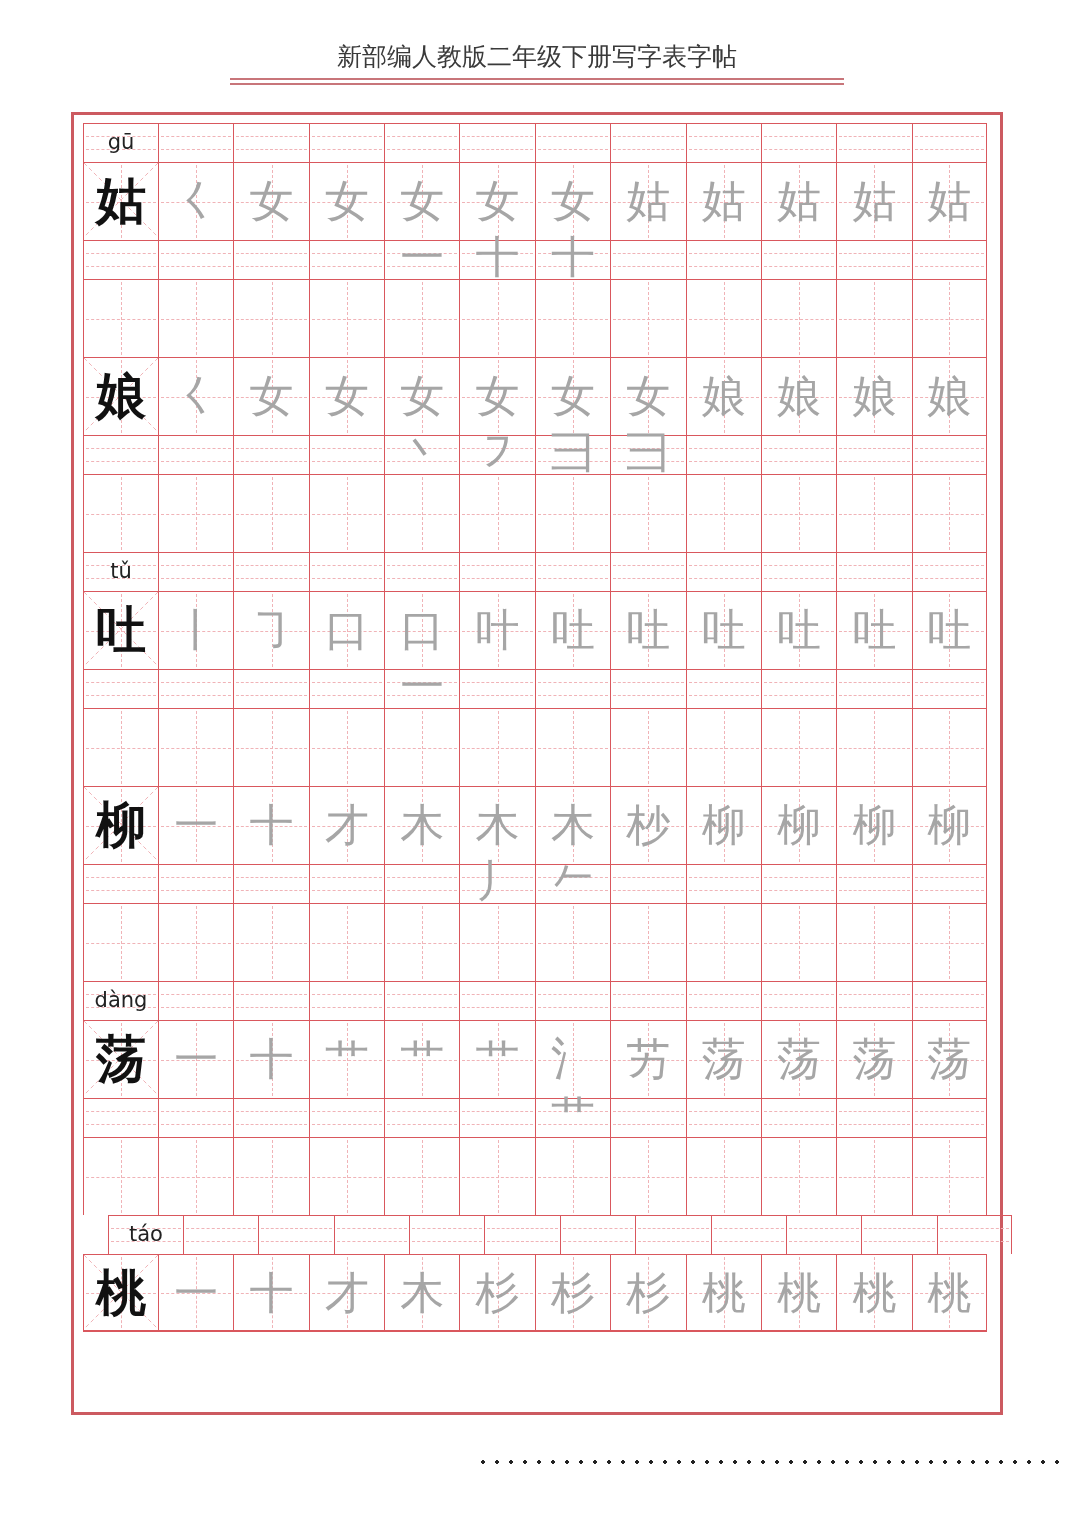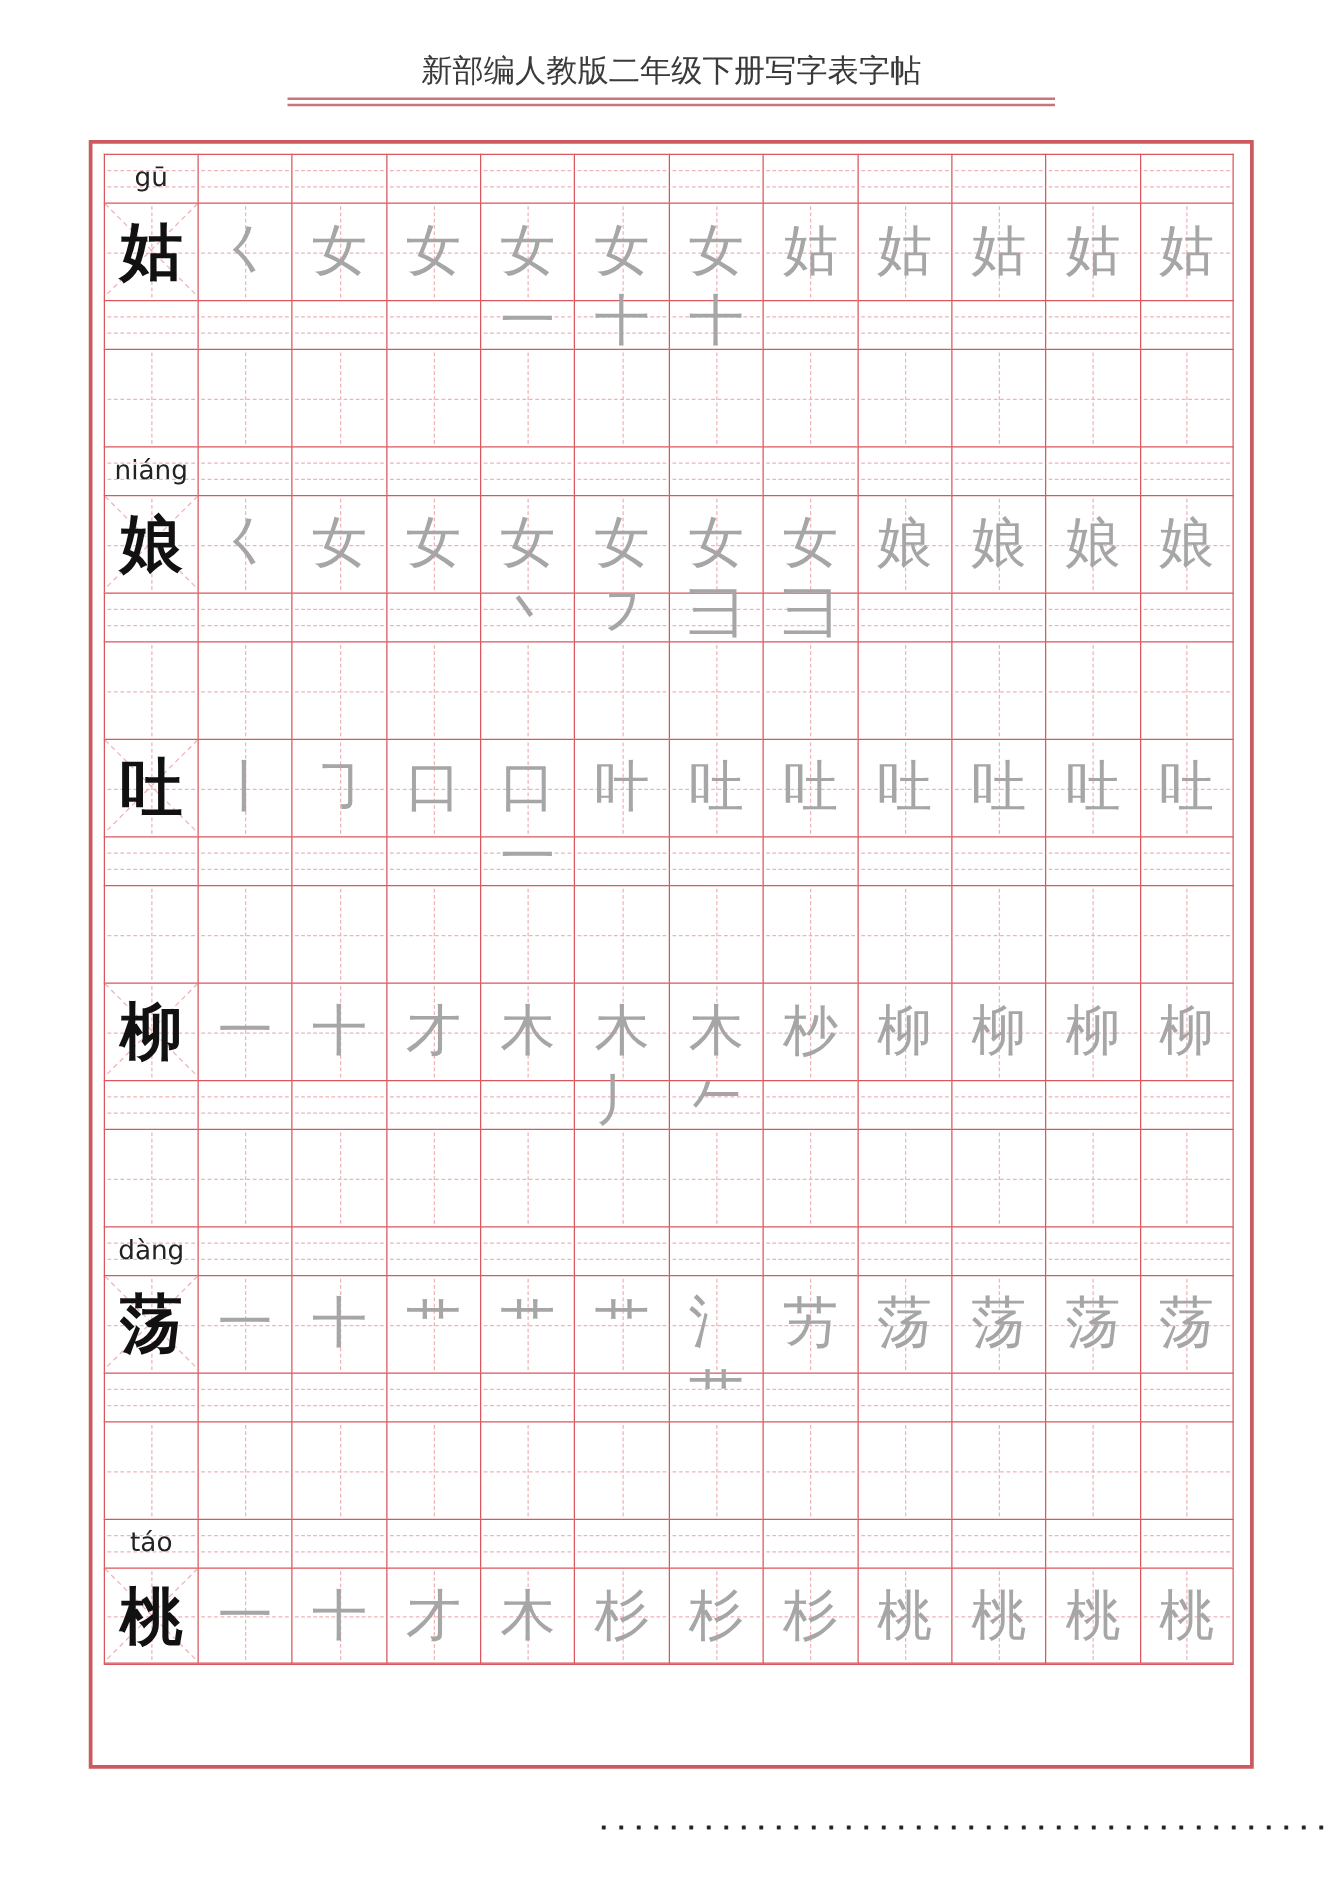--- a/index.html
+++ b/index.html
@@ -153,36 +153,20 @@
         <div class="cell" style="width: 75.3636px;"></div>
         <div class="cell" style="width: 75.3636px;"></div>
         <div class="cell" style="width: 75.3636px;"></div>
         <div class="cell" style="width: 75.3636px;"></div>
         <div class="cell" style="width: 75.3636px;"></div>
         <div class="cell" style="width: 75.3636px;"></div>
         <div class="cell last" style="width: 75.3636px;"></div>
       </div>
     </div>
     <div class="block">
-      <div class="row py">
-        <div class="cell" style="width: 75px;">
-          <div class="pinyin">niáng</div>
-        </div>
-        <div class="cell" style="width: 75.3636px;"></div>
-        <div class="cell" style="width: 75.3636px;"></div>
-        <div class="cell" style="width: 75.3636px;"></div>
-        <div class="cell" style="width: 75.3636px;"></div>
-        <div class="cell" style="width: 75.3636px;"></div>
-        <div class="cell" style="width: 75.3636px;"></div>
-        <div class="cell" style="width: 75.3636px;"></div>
-        <div class="cell" style="width: 75.3636px;"></div>
-        <div class="cell" style="width: 75.3636px;"></div>
-        <div class="cell" style="width: 75.3636px;"></div>
-        <div class="cell last" style="width: 75.3636px;"></div>
-      </div>
       <div class="row ch">
         <div class="cell" style="width: 75px;">
           <svg class="diag" viewBox="0 0 100 100" preserveAspectRatio="none">
             <line x1="0" y1="0" x2="100" y2="100" stroke="#f0b3b7" stroke-width="1" vector-effect="non-scaling-stroke" stroke-dasharray="4 3"></line>
             <line x1="100" y1="0" x2="0" y2="100" stroke="#f0b3b7" stroke-width="1" vector-effect="non-scaling-stroke" stroke-dasharray="4 3"></line>
           </svg>
           <div class="model">娘</div>
         </div>
         <div class="cell" style="width: 75.3636px;">
           <div class="stroke">㇛</div>
@@ -241,20 +225,36 @@
         <div class="cell" style="width: 75.3636px;"></div>
         <div class="cell" style="width: 75.3636px;"></div>
         <div class="cell" style="width: 75.3636px;"></div>
         <div class="cell" style="width: 75.3636px;"></div>
         <div class="cell" style="width: 75.3636px;"></div>
         <div class="cell" style="width: 75.3636px;"></div>
         <div class="cell last" style="width: 75.3636px;"></div>
       </div>
     </div>
     <div class="block">
+      <div class="row py">
+        <div class="cell" style="width: 75px;">
+          <div class="pinyin">tǔ</div>
+        </div>
+        <div class="cell" style="width: 75.3636px;"></div>
+        <div class="cell" style="width: 75.3636px;"></div>
+        <div class="cell" style="width: 75.3636px;"></div>
+        <div class="cell" style="width: 75.3636px;"></div>
+        <div class="cell" style="width: 75.3636px;"></div>
+        <div class="cell" style="width: 75.3636px;"></div>
+        <div class="cell" style="width: 75.3636px;"></div>
+        <div class="cell" style="width: 75.3636px;"></div>
+        <div class="cell" style="width: 75.3636px;"></div>
+        <div class="cell" style="width: 75.3636px;"></div>
+        <div class="cell last" style="width: 75.3636px;"></div>
+      </div>
       <div class="row ch">
         <div class="cell" style="width: 75px;">
           <svg class="diag" viewBox="0 0 100 100" preserveAspectRatio="none">
             <line x1="0" y1="0" x2="100" y2="100" stroke="#f0b3b7" stroke-width="1" vector-effect="non-scaling-stroke" stroke-dasharray="4 3"></line>
             <line x1="100" y1="0" x2="0" y2="100" stroke="#f0b3b7" stroke-width="1" vector-effect="non-scaling-stroke" stroke-dasharray="4 3"></line>
           </svg>
           <div class="model">吐</div>
         </div>
         <div class="cell" style="width: 75.3636px;">
           <div class="stroke">丨</div>
@@ -474,21 +474,21 @@
         <div class="cell" style="width: 75.3636px;"></div>
         <div class="cell" style="width: 75.3636px;"></div>
         <div class="cell" style="width: 75.3636px;"></div>
         <div class="cell" style="width: 75.3636px;"></div>
         <div class="cell" style="width: 75.3636px;"></div>
         <div class="cell last" style="width: 75.3636px;"></div>
       </div>
     </div>
     <div class="block">
       <div class="row py">
-        <div class="cell" style="width: 75px;">
+        <div class="cell" style="width: 75px; margin-left: 25px;">
           <div class="pinyin">táo</div>
         </div>
         <div class="cell" style="width: 75.3636px;"></div>
         <div class="cell" style="width: 75.3636px;"></div>
         <div class="cell" style="width: 75.3636px;"></div>
         <div class="cell" style="width: 75.3636px;"></div>
         <div class="cell" style="width: 75.3636px;"></div>
         <div class="cell" style="width: 75.3636px;"></div>
         <div class="cell" style="width: 75.3636px;"></div>
         <div class="cell" style="width: 75.3636px;"></div>

